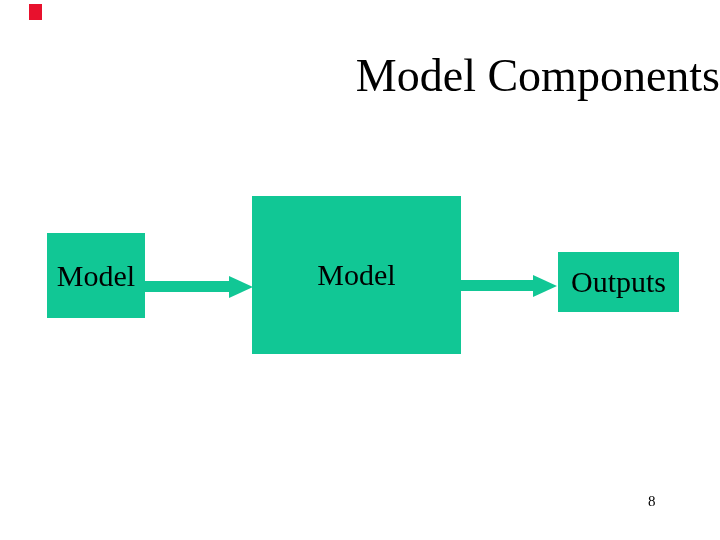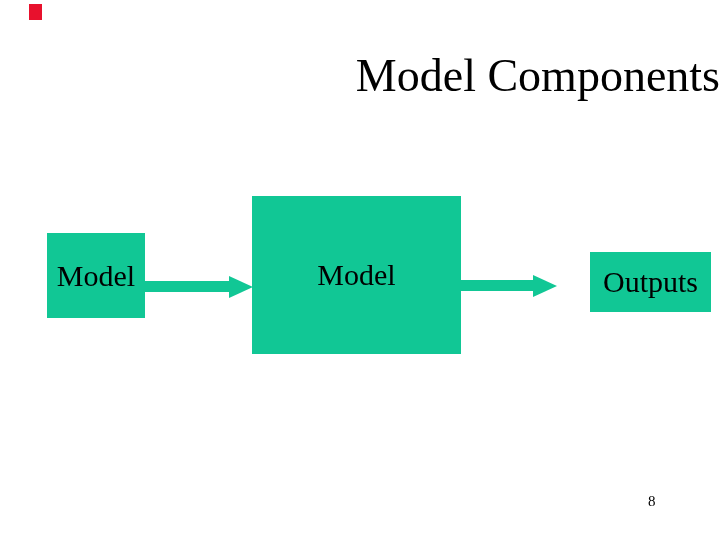--- a/index.html
+++ b/index.html
@@ -60,21 +60,20 @@
     font-size: 30px;
     font-weight: normal;
     line-height: 1.2;
   }
   .box-outputs {
     left: 558px;
     top: 252px;
     width: 121px;
     height: 60px;
     font-size: 30px;
-    margin-left: 32px;
   }
   .arrow-shaft {
     position: absolute;
     height: 11px;
     background: var(--arrow-green, #11c795);
   }
   .arrow-head {
     position: absolute;
     width: 0;
     height: 0;

